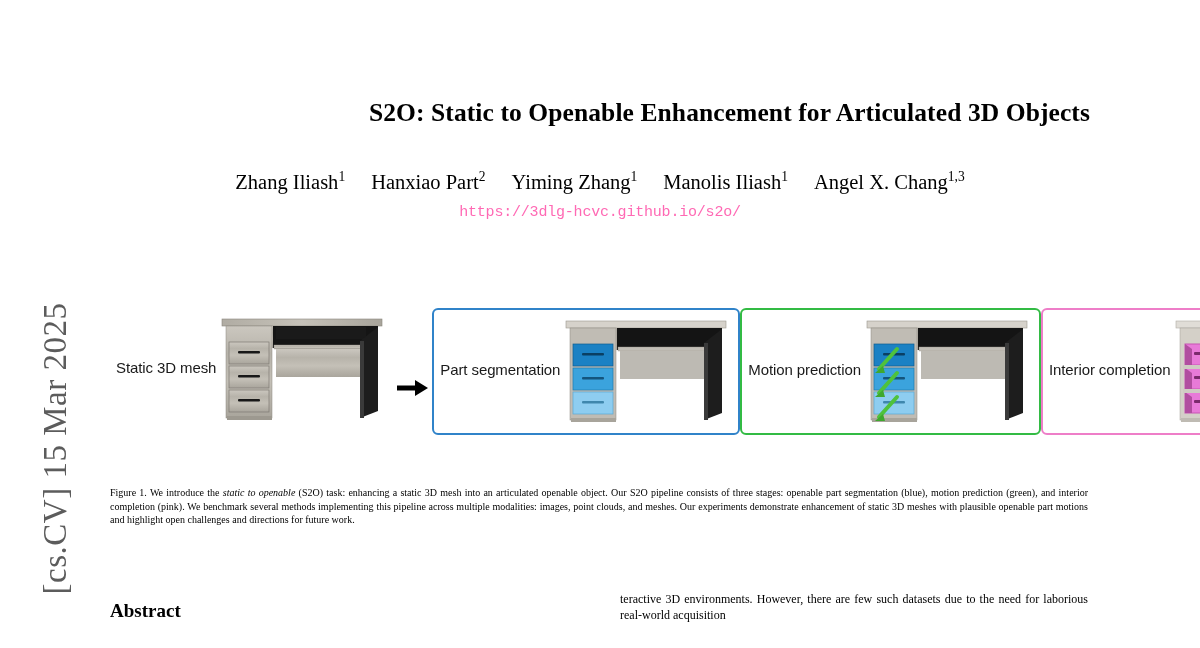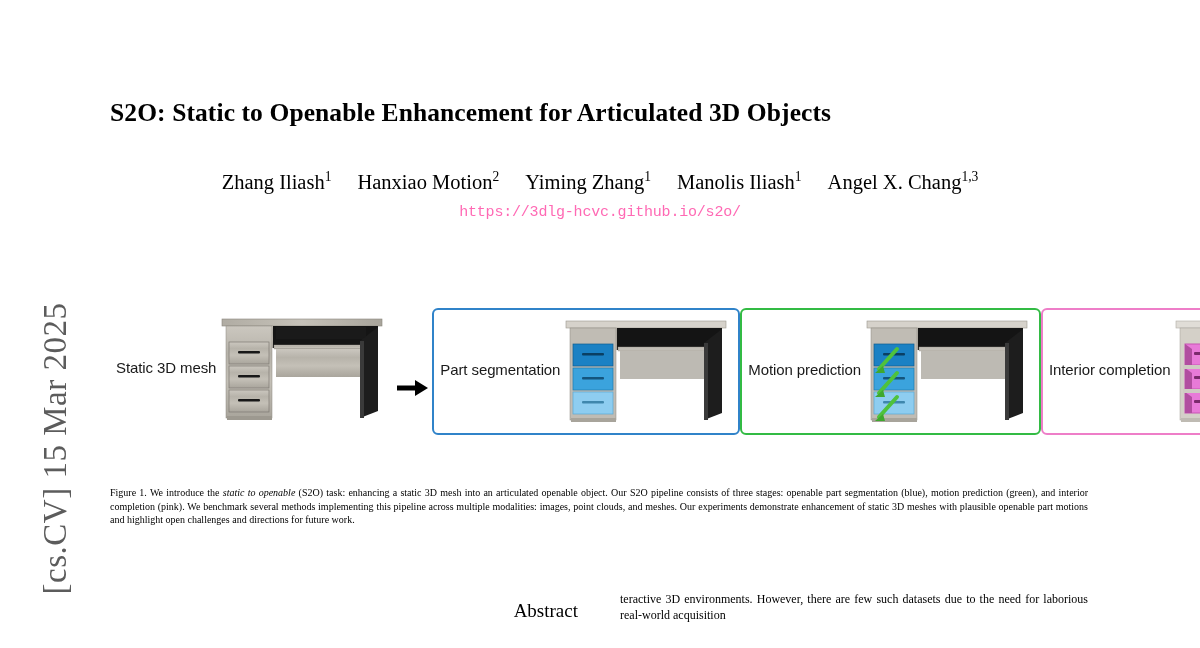--- a/index.html
+++ b/index.html
@@ -47,21 +47,21 @@
     width: 980px;
     height: 648px;
   }
 
   #paper-title {
     margin: 0;
     padding-top: 98px;
     font-family: "Liberation Serif", serif;
     font-size: 25.5px;
     font-weight: bold;
-    text-align: left;
+    text-align: right;
     letter-spacing: 0.1px;
     line-height: 1.15;
   }
 
   #authors-block {
     margin-top: 41px;
     text-align: center;
     font-size: 20.5px;
     line-height: 1.38;
   }
@@ -175,23 +175,23 @@
     top: 592px;
     width: 978px;
     height: 60px;
     display: flex;
     justify-content: space-between;
   }
   .body-col {
     width: 468px;
   }
   #abstract-heading {
-    text-align: right;
+    text-align: left;
     font-size: 19px;
-    font-weight: normal;
+    font-weight: bold;
     margin: 8px 0 0 0;
   }
   .body-text {
     font-size: 12px;
     line-height: 1.31;
     text-align: justify;
     margin: 0;
   }
 </style>
 </head>
@@ -200,21 +200,21 @@
 <div id="arxiv-stamp">
   <div class="stamp-text">[cs.CV]  15 Mar 2025</div>
 </div>
 
 <div id="page">
 
   <h1 id="paper-title">S2O: Static to Openable Enhancement for Articulated 3D Objects</h1>
 
   <div id="authors-block">
     <div id="author-row">
-      <span><span>Zhang Iliash</span><sup>1</sup></span><span class="author-sep"></span><span><span>Hanxiao Motion</span><sup>2</sup></span><span class="author-sep"></span><span><span>Yiming Zhang</span><sup>1</sup></span><span class="author-sep"></span><span><span>Manolis Iliash</span><sup>1</sup></span><span class="author-sep"></span><span><span>Angel X. Chang</span><sup>1,3</sup></span>
+      <span><span>Zhang Iliash</span><sup>1</sup></span><span class="author-sep"></span><span><span>Hanxiao Part</span><sup>2</sup></span><span class="author-sep"></span><span><span>Yiming Zhang</span><sup>1</sup></span><span class="author-sep"></span><span><span>Manolis Iliash</span><sup>1</sup></span><span class="author-sep"></span><span><span>Angel X. Chang</span><sup>1,3</sup></span>
     </div>
   </div>
 
   <div id="project-url">https://3dlg-hcvc.github.io/s2o/</div>
 
   <div id="figure-1">
 
     <div class="fig-col">
       <div class="fig-panel plain">
         <div class="panel-label">Static 3D mesh</div>

